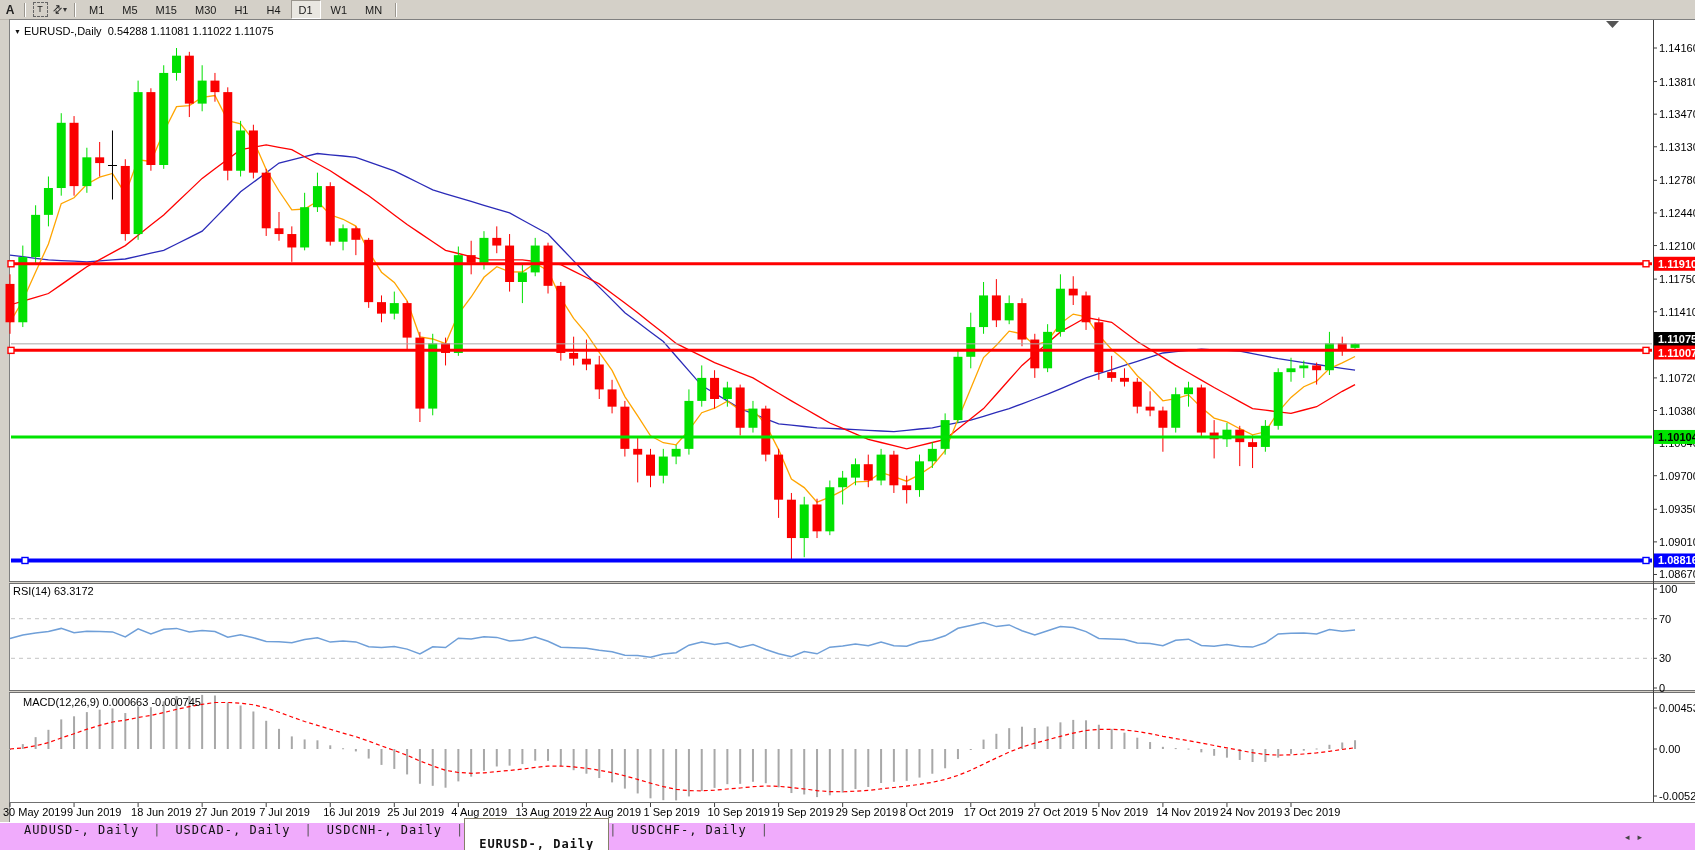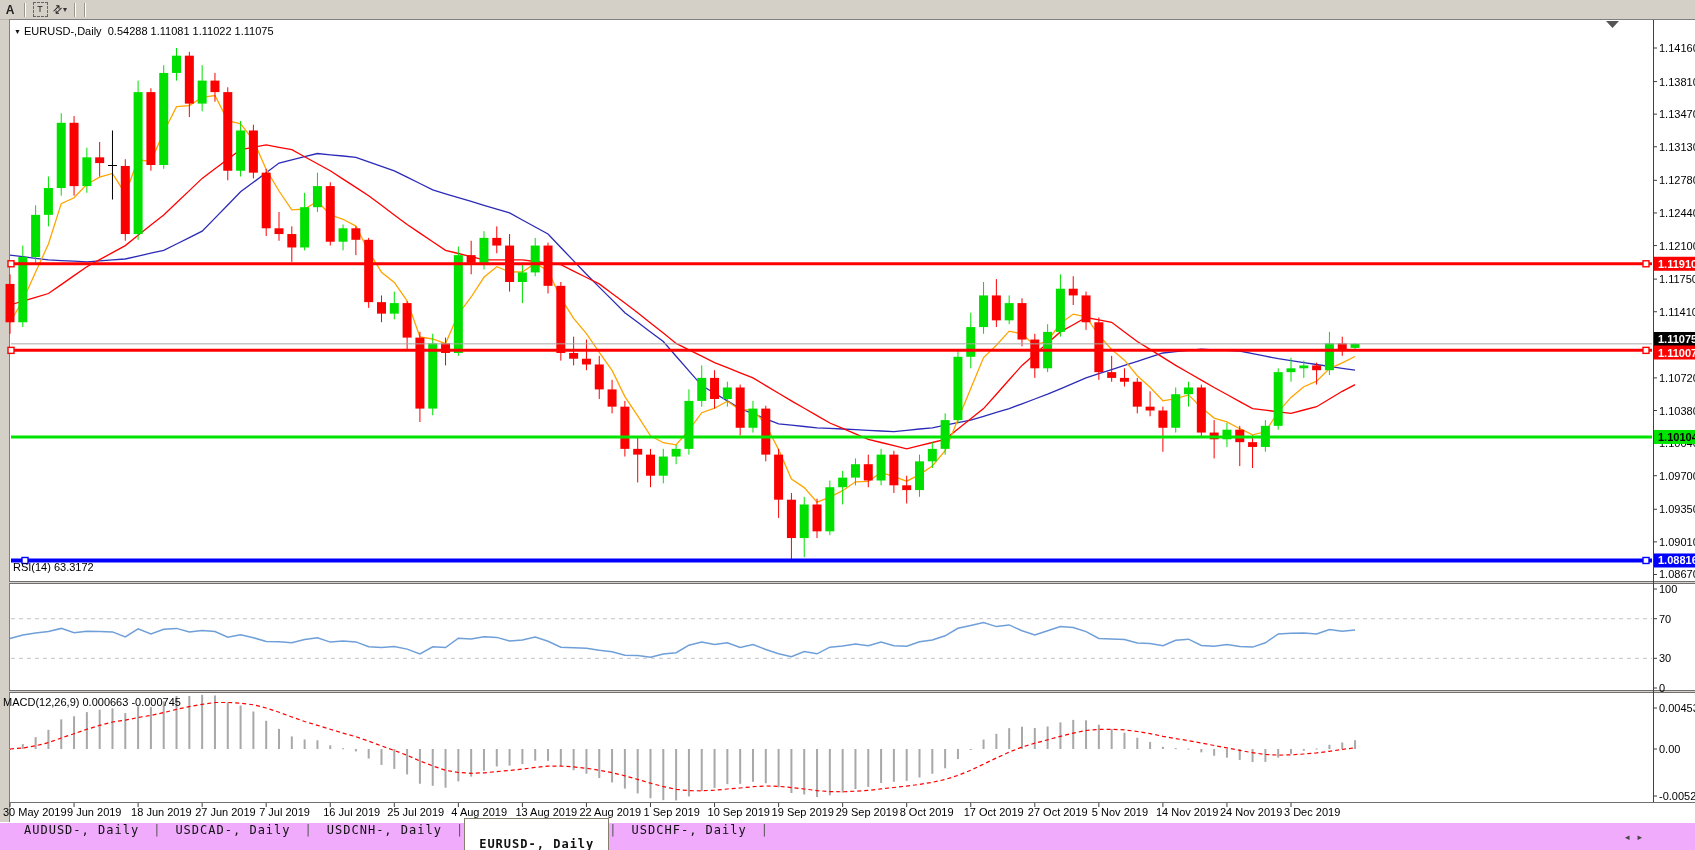--- a/index.html
+++ b/index.html
@@ -45,20 +45,21 @@
     <span class="tb-icon tb-letter">A</span>
     <span class="tb-sep"></span>
     <span class="tb-icon">
       <span class="t-box">T</span>
     </span>
     <span class="tb-icon">
       <span class="diag">⇄</span>
       <span class="caret">▾</span>
     </span>
     <span class="tb-sep"></span>
+    <span id="tf-group"><span class="tf-btn">M1</span><span class="tf-btn">M5</span><span class="tf-btn">M15</span><span class="tf-btn">M30</span><span class="tf-btn">H1</span><span class="tf-btn">H4</span><span class="tf-btn active">D1</span><span class="tf-btn">W1</span><span class="tf-btn">MN</span></span>
     <span class="tb-sep"></span>
   </div>
 
   <div id="chartwin">
     <svg id="chart-svg" width="1695" height="803" viewBox="0 19 1695 803">
         <rect x="9" y="19" width="1686" height="803" fill="#ffffff"></rect>
         <line x1="9.5" y1="19" x2="9.5" y2="822" stroke="#808080"></line>
         <line x1="9" y1="19.5" x2="1695" y2="19.5" stroke="#808080"></line>
         <rect x="9" y="581" width="1686" height="3" fill="#d4d0c8"></rect>
         <line x1="9" y1="581.5" x2="1695" y2="581.5" stroke="#707070"></line>
@@ -498,22 +499,22 @@
         <text x="1091.8500000000001" y="816" font-size="11" fill="#000">5 Nov 2019</text>
         <line x1="1162.9" y1="803" x2="1162.9" y2="807" stroke="#404040"></line>
         <text x="1155.9" y="816" font-size="11" fill="#000">14 Nov 2019</text>
         <line x1="1226.95" y1="803" x2="1226.95" y2="807" stroke="#404040"></line>
         <text x="1219.95" y="816" font-size="11" fill="#000">24 Nov 2019</text>
         <line x1="1291" y1="803" x2="1291" y2="807" stroke="#404040"></line>
         <text x="1284" y="816" font-size="11" fill="#000">3 Dec 2019</text>
         <polygon points="1606,21 1619,21 1612.5,28" fill="#555555"></polygon>
       </svg>
     <div class="overlay-label" id="chart-title"><span class="tri">▼</span> <span>EURUSD-,Daily</span>  <span>0.54288 1.11081 1.11022 1.11075</span></div>
-    <div class="overlay-label" id="rsi-label" style="left:13px;top:542px">RSI(14) 63.3172</div>
-    <div class="overlay-label" id="macd-label" style="left:3px;top:677px">MACD(12,26,9) 0.000663 -0.000745</div>
+    <div class="overlay-label" id="rsi-label" style="left:13px;top:566px">RSI(14) 63.3172</div>
+    <div class="overlay-label" id="macd-label" style="left:23px;top:677px">MACD(12,26,9) 0.000663 -0.000745</div>
   </div>
 
   <div id="tabbar">
     <div id="tabs">
         <span class="tab">AUDUSD-, Daily</span>
         <span class="tab-sep">|</span>
         <span class="tab">USDCAD-, Daily</span>
         <span class="tab-sep">|</span>
         <span class="tab">USDCNH-, Daily</span>
         <span class="tab-sep">|</span>

